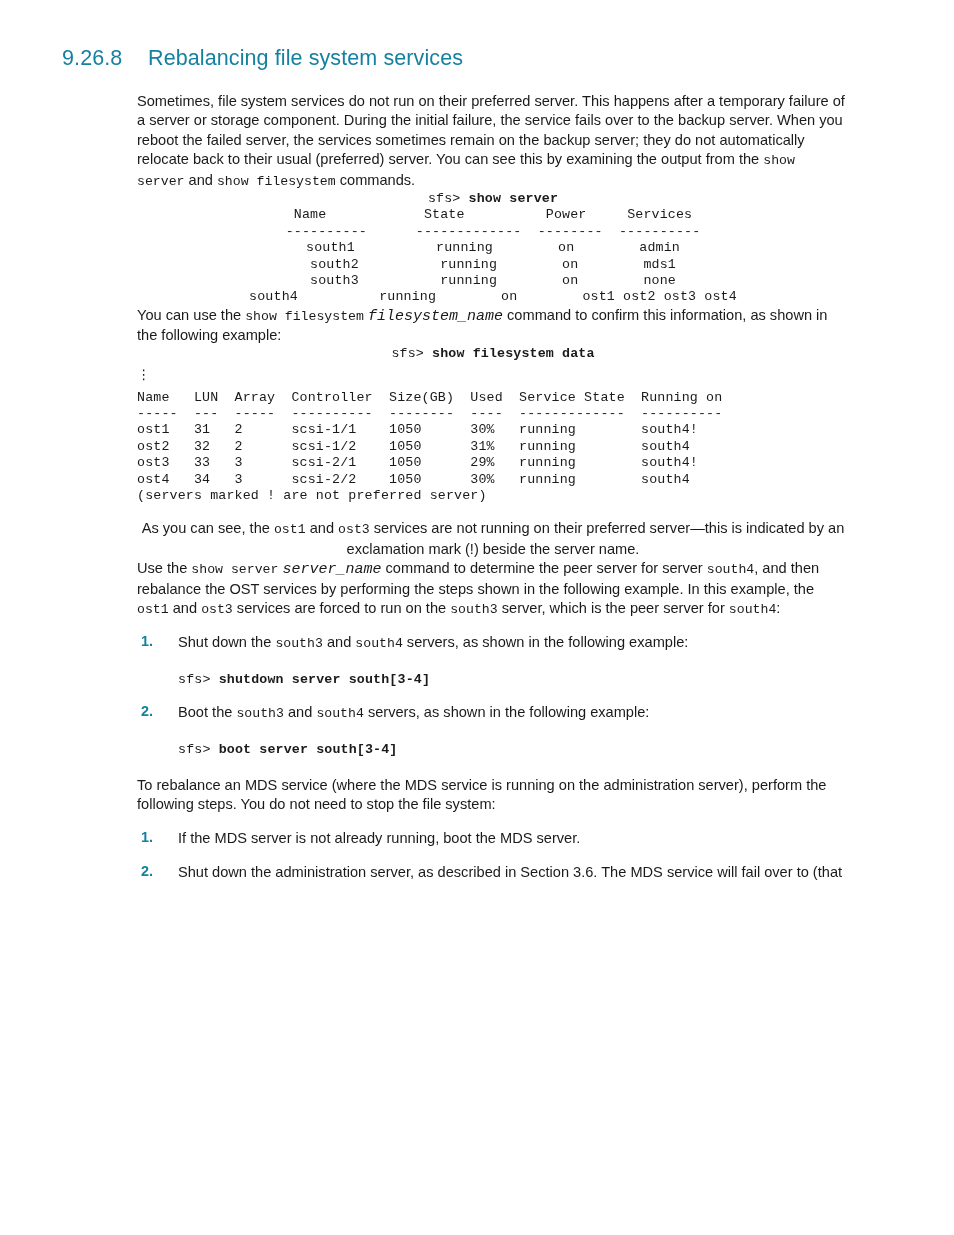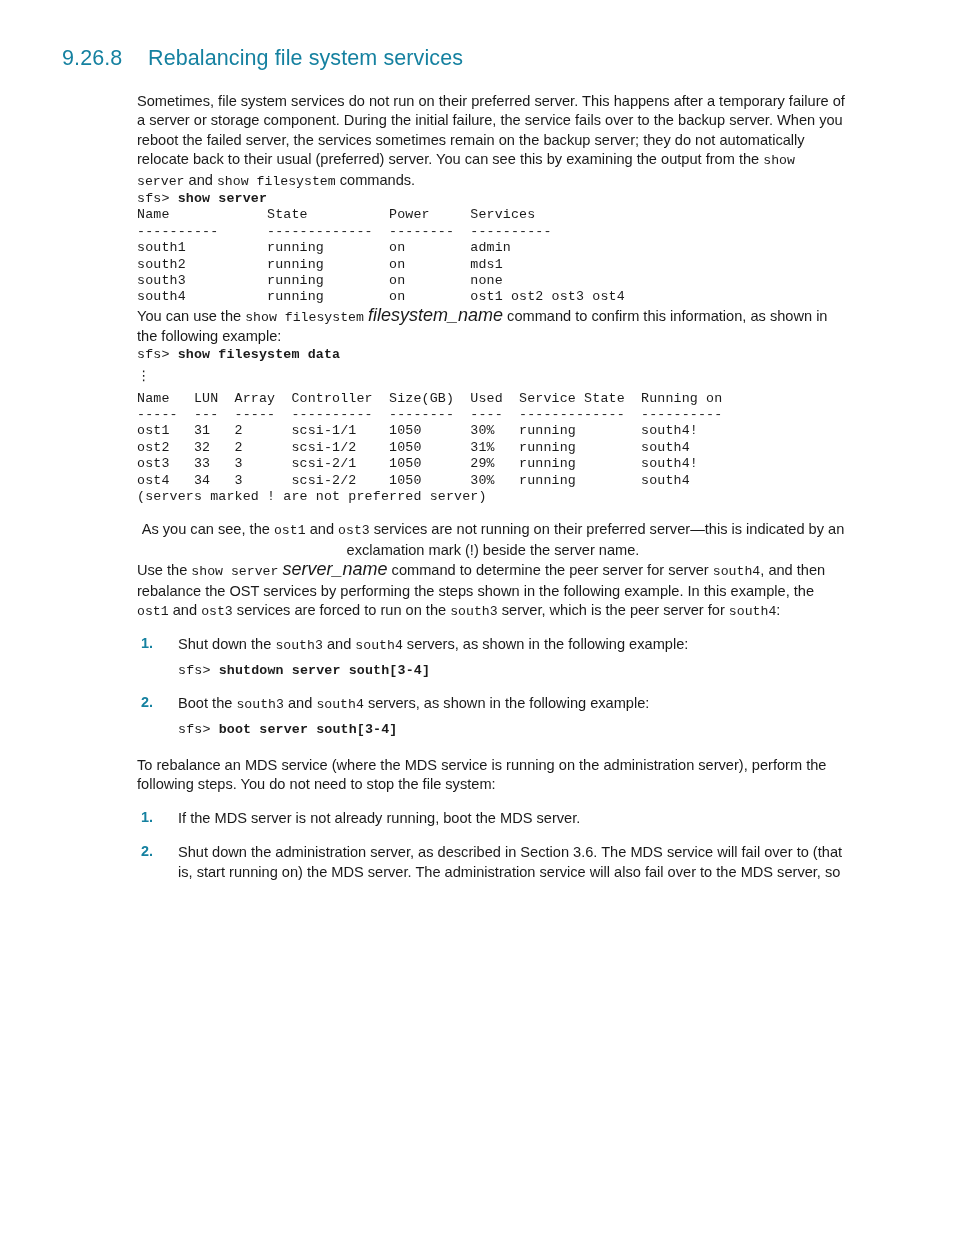--- a/index.html
+++ b/index.html
@@ -58,37 +58,37 @@
   }
   .gap-para { margin-top: 13px; }
 
   code, .mono {
     font-family: "Liberation Mono", "DejaVu Sans Mono", monospace;
     font-size: 13.2px;
     letter-spacing: 0px;
     color: #1a1a1a;
   }
   .mono-i {
-    font-family: Liberation Sans, sans-serif;
-    font-size: 18px;
+    font-family: Liberation Mono, monospace;
+    font-size: 15px;
     font-style: italic;
   }
 
   
   pre.code {
     margin: 0;
     font-family: "Liberation Mono", "DejaVu Sans Mono", monospace;
     font-size: 13.3px;
     line-height: 16.4px;
     color: #1a1a1a;
     white-space: pre;
     letter-spacing: 0.15px;
   }
   pre.code b { font-weight: bold; }
-  .block-gap-top { margin-top: 18px; }
+  .block-gap-top { margin-top: 18px; text-align: center; }
 
   
   ol.steps {
     list-style: none;
     margin: 0;
     padding: 0;
   }
   ol.steps > li {
     position: relative;
     padding-left: 41px;
@@ -101,21 +101,21 @@
     top: 0;
     font-size: 14.4px;
     font-weight: bold;
     color: #1581a0;
   }
   ol.steps > li .li-text {
     font-size: 14.6px;
     line-height: 19.4px;
   }
   ol.steps > li pre.code {
-    margin-top: 7px;
+    margin-top: 18px;
   }
 
   
   .footer {
     position: absolute;
     left: 62px;
     top: 1178px;
     font-size: 14.2px;
     color: #0f172a;
     white-space: nowrap;

